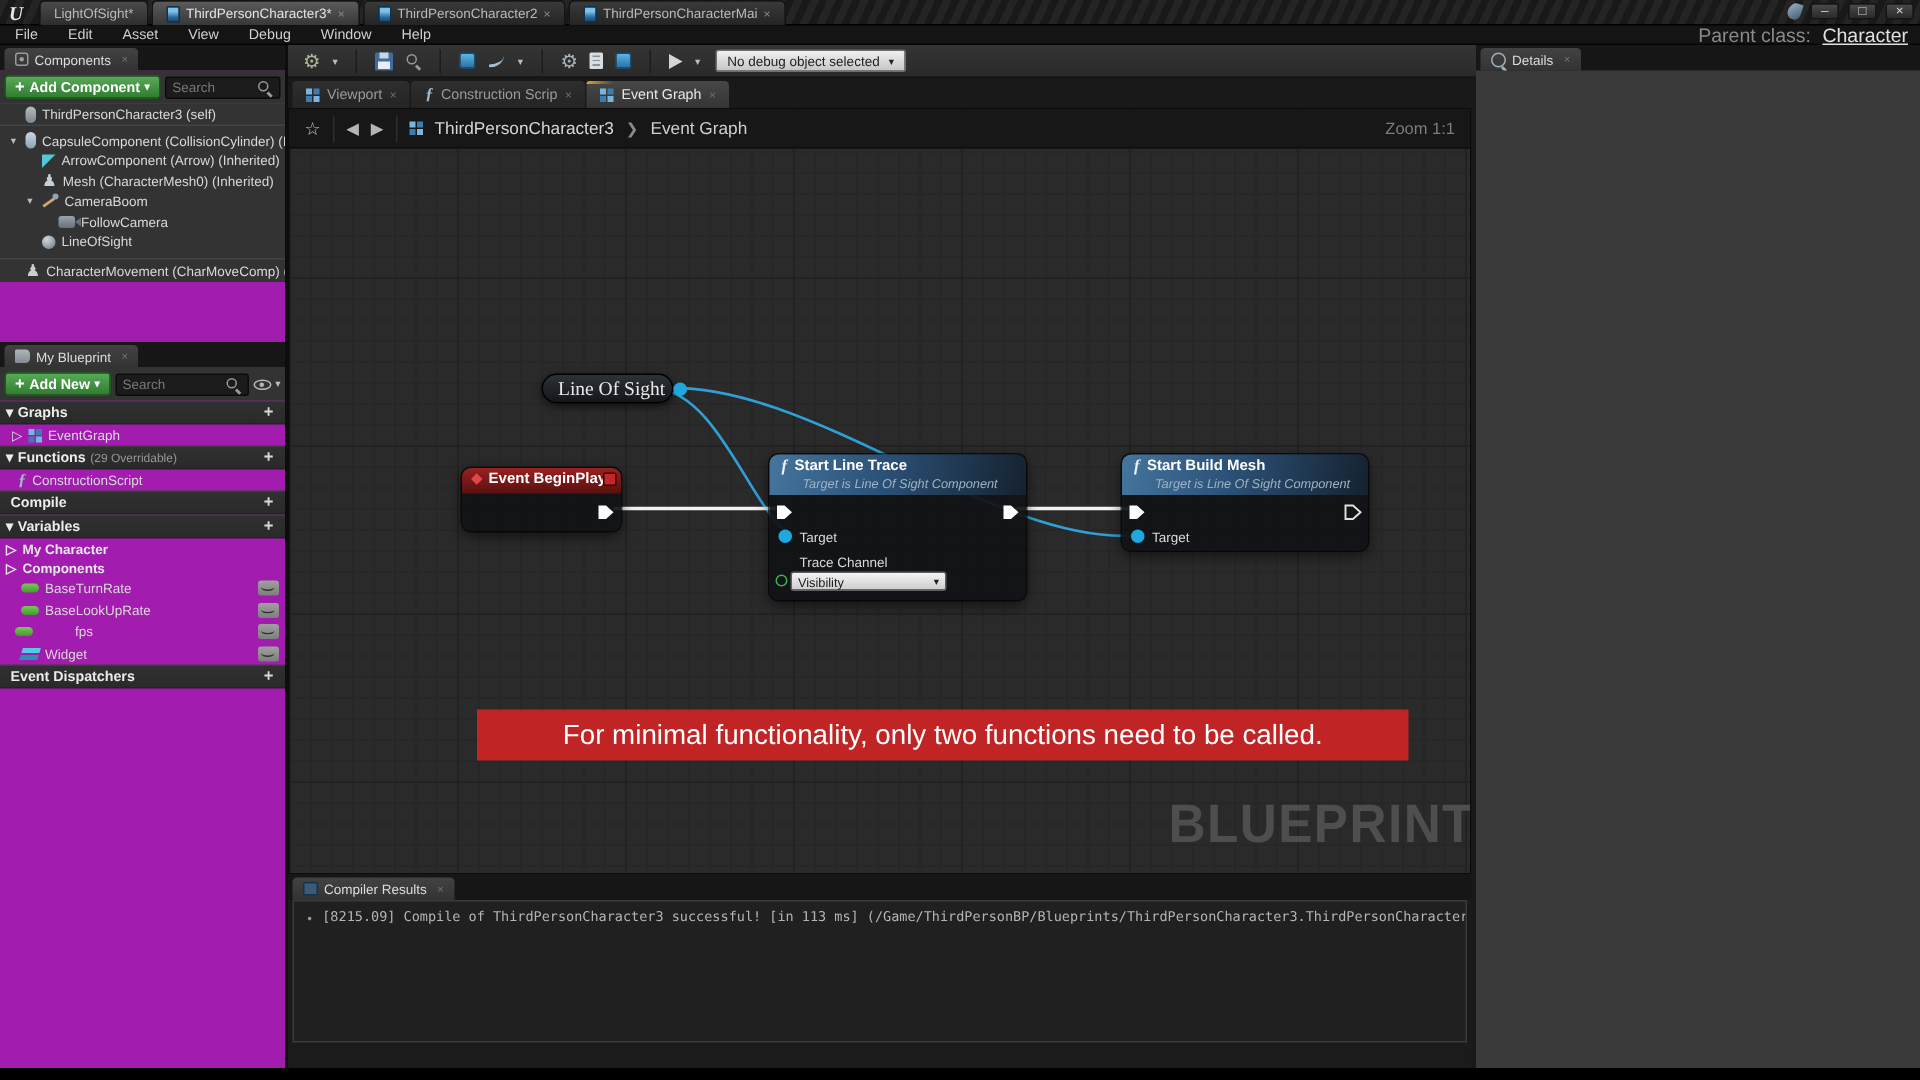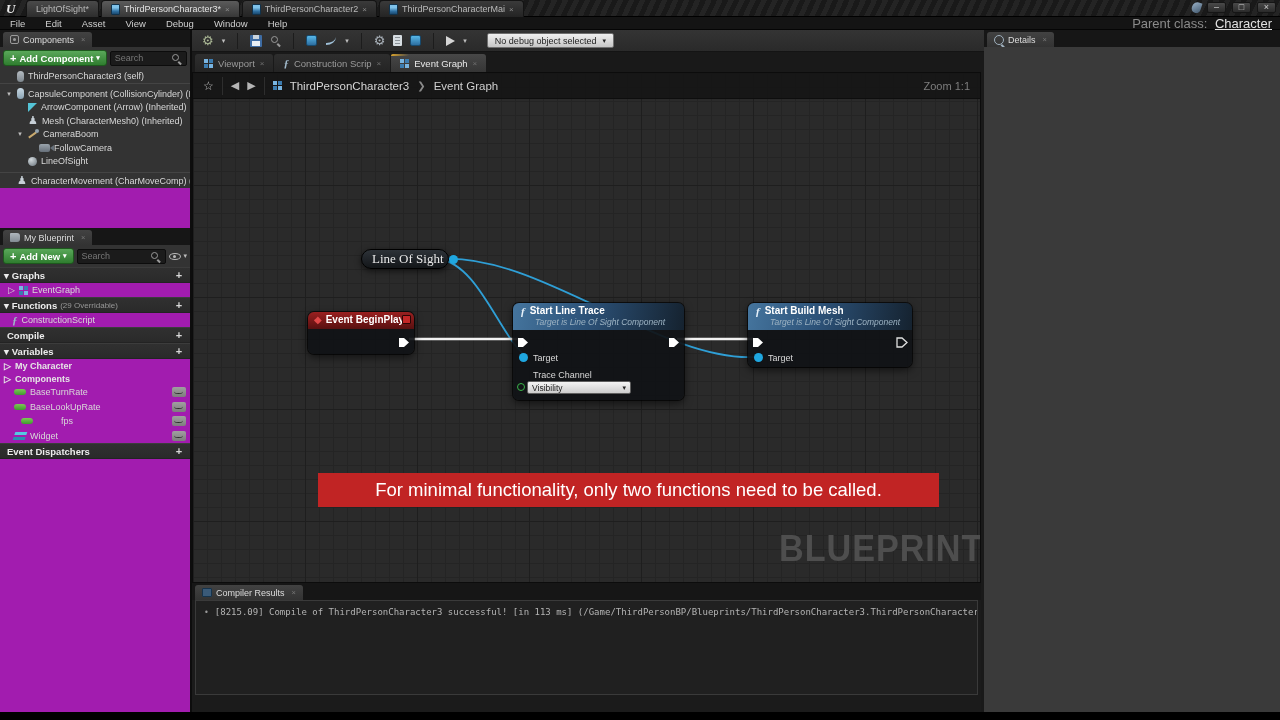--- a/index.html
+++ b/index.html
@@ -128,21 +128,21 @@
   .bpicon { width:11px; height:11px; border-radius:2px; background:linear-gradient(#57b7e8,#2d6ea0);
     border:1px solid #174a6e; }
   .curveicon { width:12px; height:10px; position:relative; }
   .curveicon::before { content:""; position:absolute; inset:1px; border-bottom:2px solid #9fc0d8;
     border-radius:0 0 100% 0; }
   .docicon { width:9px; height:11px; background:#d7dde2; border-radius:1px; position:relative; }
   .docicon::after { content:""; position:absolute; left:2px; top:2px; right:2px; bottom:2px;
     background:repeating-linear-gradient(#8a9197 0 1px, transparent 1px 3px); }
   .playicon { width:0; height:0; border-left:9px solid #d5d5d5; border-top:5.5px solid transparent;
     border-bottom:5.5px solid transparent; }
-  .debugdrop { margin-left:12px; height:15px; display:flex; align-items:center; gap:6px; padding:0 7px;
+  .debugdrop { margin-left:2px; height:15px; display:flex; align-items:center; gap:6px; padding:0 7px;
     background:linear-gradient(#f0f0f0,#c6c6c6); border:1px solid #6f6f6f; border-radius:2px;
     color:#1d1d1d; font-size:9px; }
   .debugdrop .dd { font-size:7px; color:#222; }
 
   .doctabs { position:absolute; left:0; top:22px; width:792px; height:20px; background:#191919;
     display:flex; align-items:flex-end; padding-left:3px; }
   .dtab { height:18px; display:flex; align-items:center; gap:5px; padding:0 9px; font-size:9.5px;
     color:#9a9a9a; background:linear-gradient(#2e2e2e,#242424); border-radius:3px 3px 0 0;
     margin-right:1px; position:relative; }
   .dtab.active { background:linear-gradient(#474747,#353535); color:#e8e8e8; }
@@ -402,21 +402,21 @@
         <div class="mb-var" style="padding-left: 14px;">
           <span class="vi-float"></span>
           <span>BaseTurnRate</span>
           <span class="vslash"></span>
         </div>
         <div class="mb-var" style="padding-left: 14px;">
           <span class="vi-float"></span>
           <span>BaseLookUpRate</span>
           <span class="vslash"></span>
         </div>
-        <div class="mb-var" style="padding-left: 21px; gap: 28px;">
+        <div class="mb-var" style="padding-left: 10px; gap: 28px;">
           <span class="vi-float"></span>
           <span>fps</span>
           <span class="vslash"></span>
         </div>
         <div class="mb-var" style="padding-left: 14px;">
           <span class="vi-object"></span>
           <span>Widget</span>
           <span class="vslash"></span>
         </div>
         <div class="mb-header">

